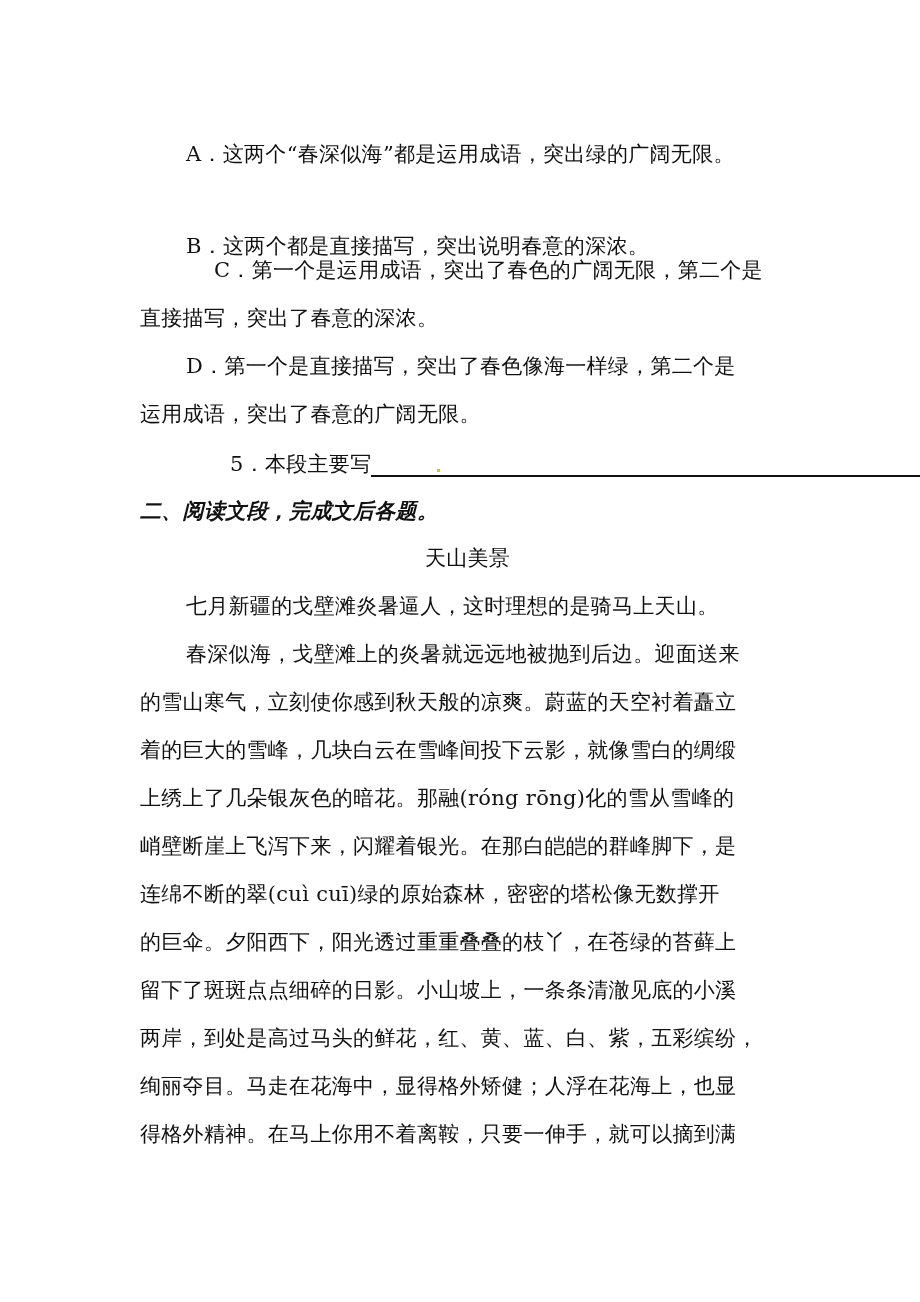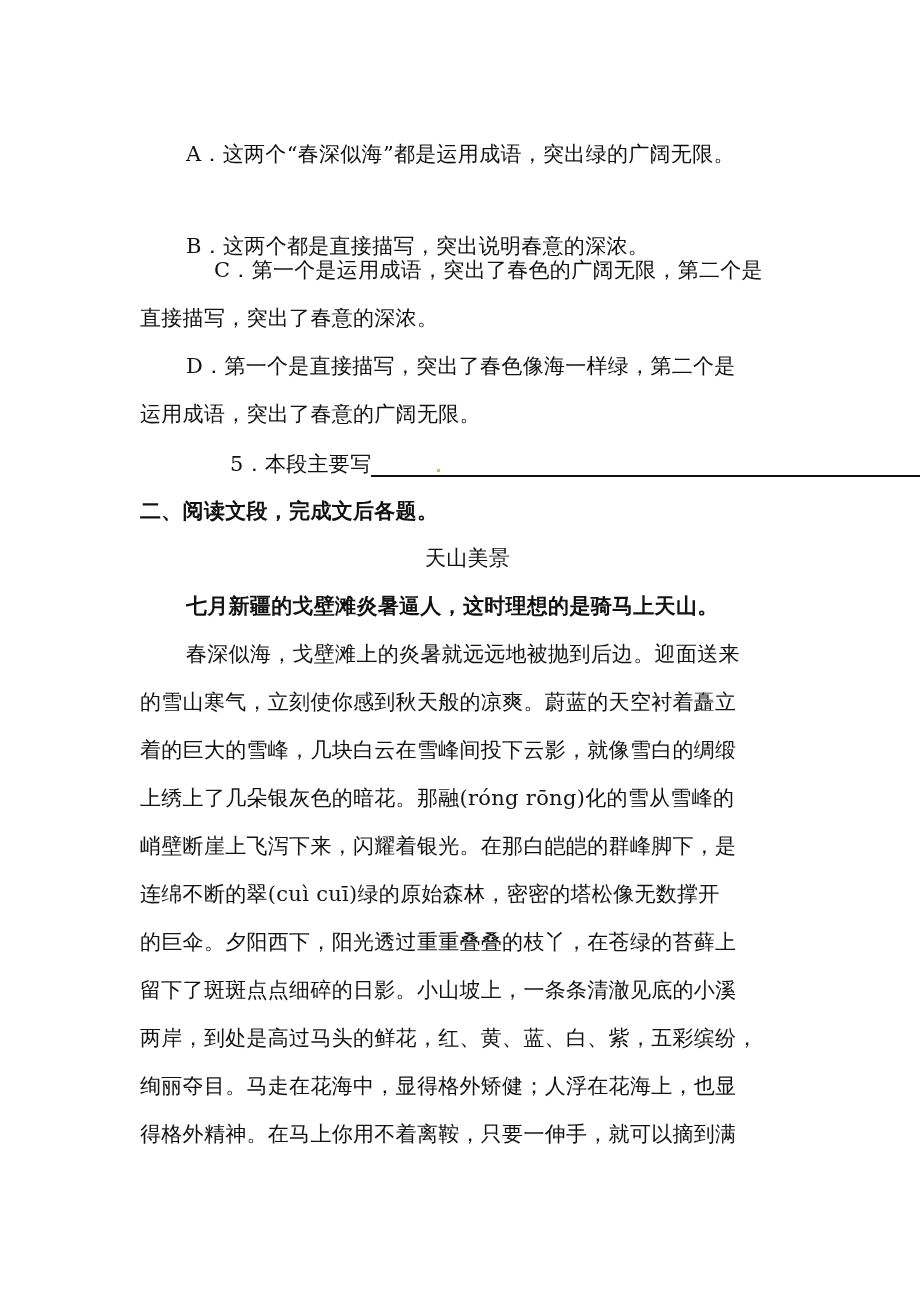--- a/index.html
+++ b/index.html
@@ -10,21 +10,21 @@
     }
     .line {
       position: absolute;
       left: 140px;
       font-size: 21px;
       line-height: 28px;
       white-space: nowrap;
       letter-spacing: 0.3px;
     }
     .indent { left: 186px; }
-    .bold { font-family: "DejaVu Sans", "Liberation Sans", sans-serif; font-weight: bold; }
+    .bold { font-family: "DejaVu Sans", "Liberation Sans", sans-serif; font-weight: bold; font-style: italic; }
     .title { left: 0; width: 885px; text-align: center; padding-left: 50px; box-sizing: border-box; }
     .blank {
       display: inline-block;
       width: 582px;
       border-bottom: 2px solid #111;
       height: 22px;
       vertical-align: -6px;
       position: relative;
     }
     .mark {
@@ -47,21 +47,21 @@
   <div class="line" style="top:400px;">运用成语，突出了春意的广阔无限。</div>
 
   <div class="line indent" style="top:450px;margin-left:44px;">
     <span>5．本段主要写</span><span class="blank"><span class="mark" style="left:66px; top:16px;"></span></span>
   </div>
 
   <div class="line bold" style="top:497px;">二、阅读文段，完成文后各题。</div>
 
   <div class="line title" style="top:544px;">天山美景</div>
 
-  <div class="line indent" style="top:592px;font-weight:bold;">七月新疆的戈壁滩炎暑逼人，这时理想的是骑马上天山。</div>
+  <div class="line indent" style="top:592px;">七月新疆的戈壁滩炎暑逼人，这时理想的是骑马上天山。</div>
 
   <div class="line indent" style="top:640px;">春深似海，戈壁滩上的炎暑就远远地被抛到后边。迎面送来</div>
   <div class="line" style="top:688px;">的雪山寒气，立刻使你感到秋天般的凉爽。蔚蓝的天空衬着矗立</div>
   <div class="line" style="top:736px;">着的巨大的雪峰，几块白云在雪峰间投下云影，就像雪白的绸缎</div>
   <div class="line" style="top:784px;">上绣上了几朵银灰色的暗花。那融(róng rōng)化的雪从雪峰的</div>
   <div class="line" style="top:832px;">峭壁断崖上飞泻下来，闪耀着银光。在那白皑皑的群峰脚下，是</div>
   <div class="line" style="top:880px;">连绵不断的翠(cuì cuī)绿的原始森林，密密的塔松像无数撑开</div>
   <div class="line" style="top:928px;">的巨伞。夕阳西下，阳光透过重重叠叠的枝丫，在苍绿的苔藓上</div>
   <div class="line" style="top:976px;font-family:Liberation Serif, serif;">留下了斑斑点点细碎的日影。小山坡上，一条条清澈见底的小溪</div>
   <div class="line" style="top:1024px;">两岸，到处是高过马头的鲜花，红、黄、蓝、白、紫，五彩缤纷，</div>

